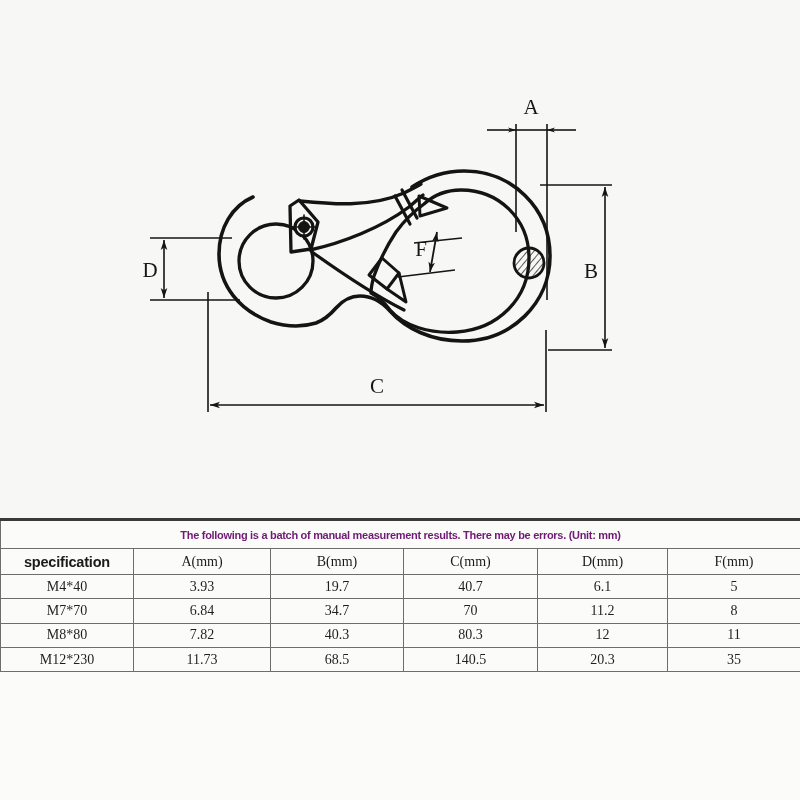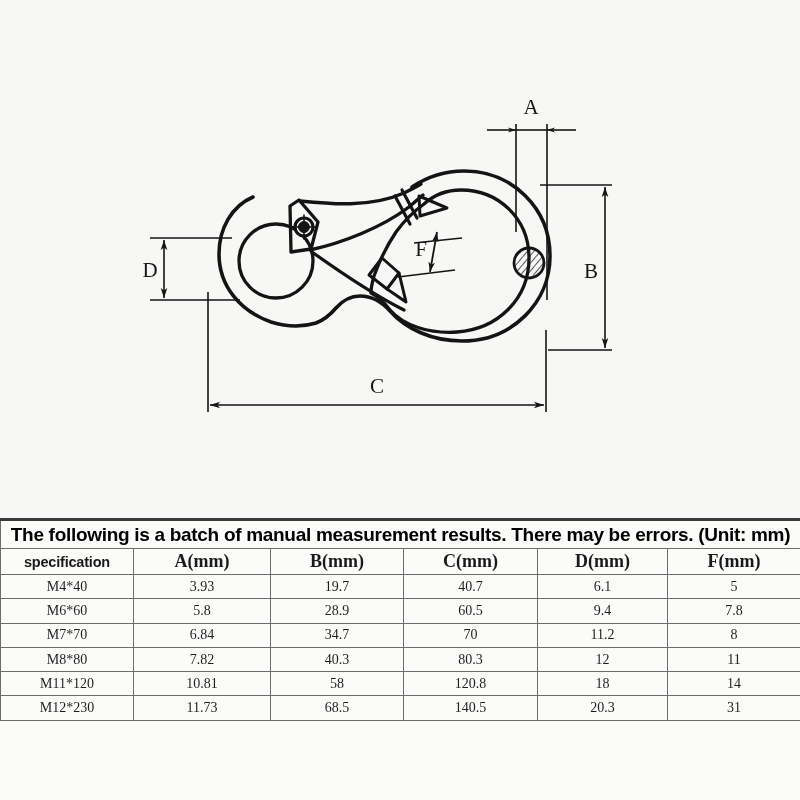--- a/index.html
+++ b/index.html
@@ -67,29 +67,29 @@
     color: #1a1a1a;
     background: #fbfbfa;
   }
   tr.title-row td {
     height: 27px;
     border-top: 3px solid #3a3a3a;
     border-left: 1px solid #6d6d6d;
     border-right: 1px solid #6d6d6d;
     font-family: "Liberation Sans", sans-serif;
     font-weight: bold;
-    font-size: 19px;
+    font-size: 11px;
     letter-spacing: -0.3px;
-    color: #000000;
+    color: #701a75;
   }
   tr.head-row th {
     height: 25px;
     font-family: "Liberation Serif", serif;
-    font-size: 18px;
-    font-weight: bold;
+    font-size: 14px;
+    font-weight: normal;
     color: #1a1a1a;
   }
   tr.head-row th.spec-col {
     font-family: "Liberation Sans", sans-serif;
     font-weight: bold;
     font-size: 14.5px;
     letter-spacing: -0.2px;
     margin-top: 26px;
   }
   tr.data-row td {
@@ -290,56 +290,40 @@
 
         <tr class="data-row">
           <td>M4*40</td>
           <td>3.93</td>
           <td>19.7</td>
           <td>40.7</td>
           <td>6.1</td>
           <td>5</td>
         </tr>
         <tr class="data-row">
-          <td>M6*60</td>
-          <td>5.8</td>
-          <td>28.9</td>
-          <td>60.5</td>
-          <td>9.4</td>
-          <td>7.8</td>
-        </tr>
-        <tr class="data-row">
           <td>M7*70</td>
           <td>6.84</td>
           <td>34.7</td>
           <td>70</td>
           <td>11.2</td>
           <td>8</td>
         </tr>
         <tr class="data-row">
           <td>M8*80</td>
           <td>7.82</td>
           <td>40.3</td>
           <td>80.3</td>
           <td>12</td>
           <td>11</td>
         </tr>
         <tr class="data-row">
-          <td>M11*120</td>
-          <td>10.81</td>
-          <td>58</td>
-          <td>120.8</td>
-          <td>18</td>
-          <td>14</td>
-        </tr>
-        <tr class="data-row">
           <td>M12*230</td>
           <td>11.73</td>
           <td>68.5</td>
           <td>140.5</td>
           <td>20.3</td>
-          <td>31</td>
+          <td>35</td>
         </tr>
       </tbody>
     </table>
   </div>
 
 </div>
 
 </body></html>

